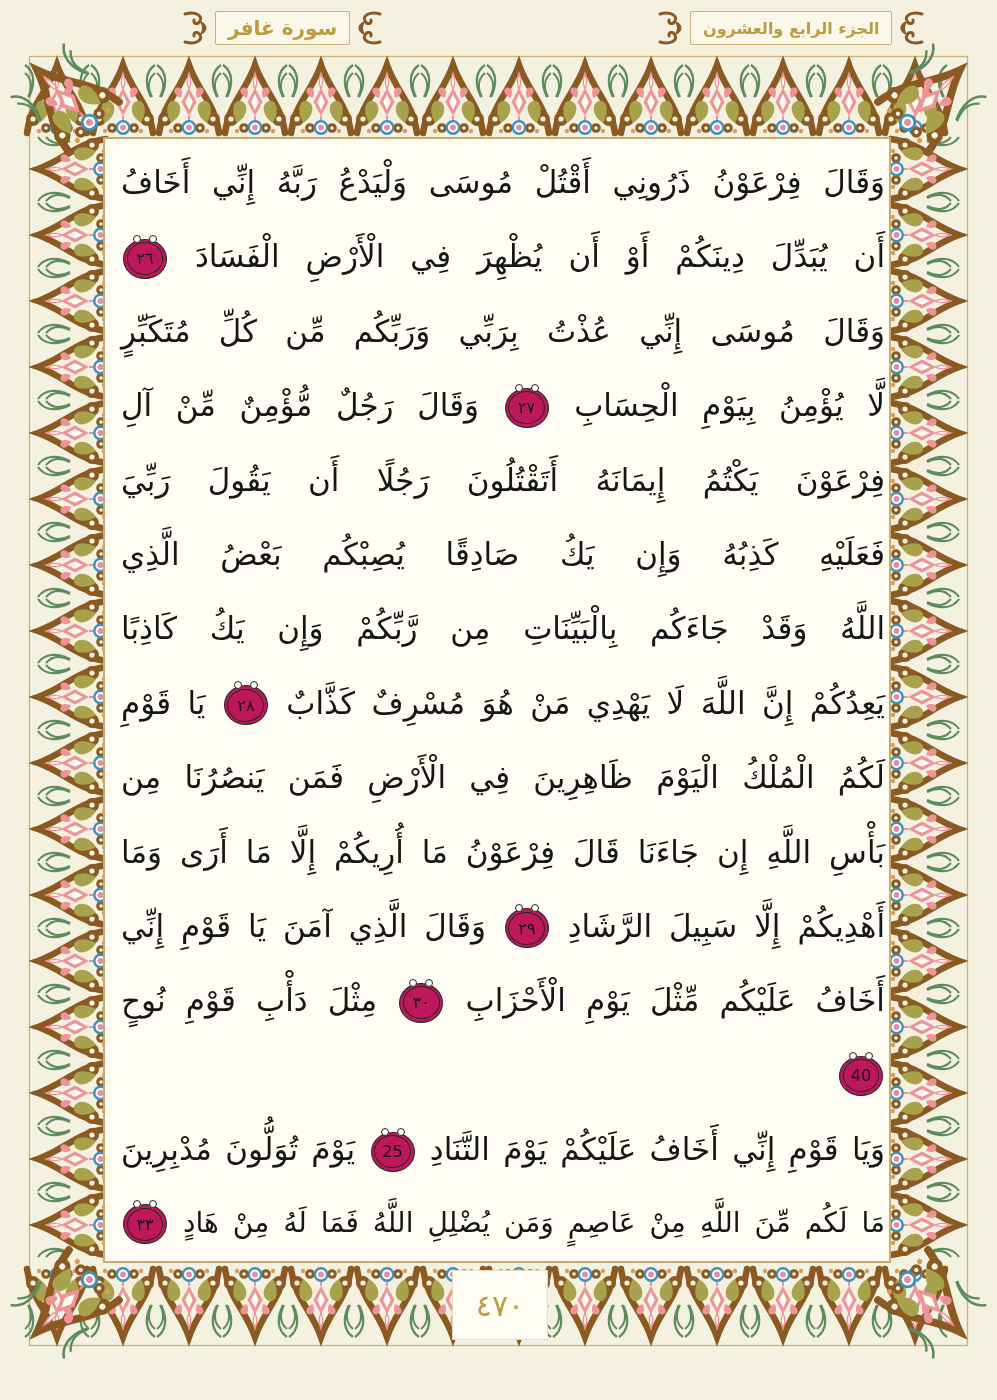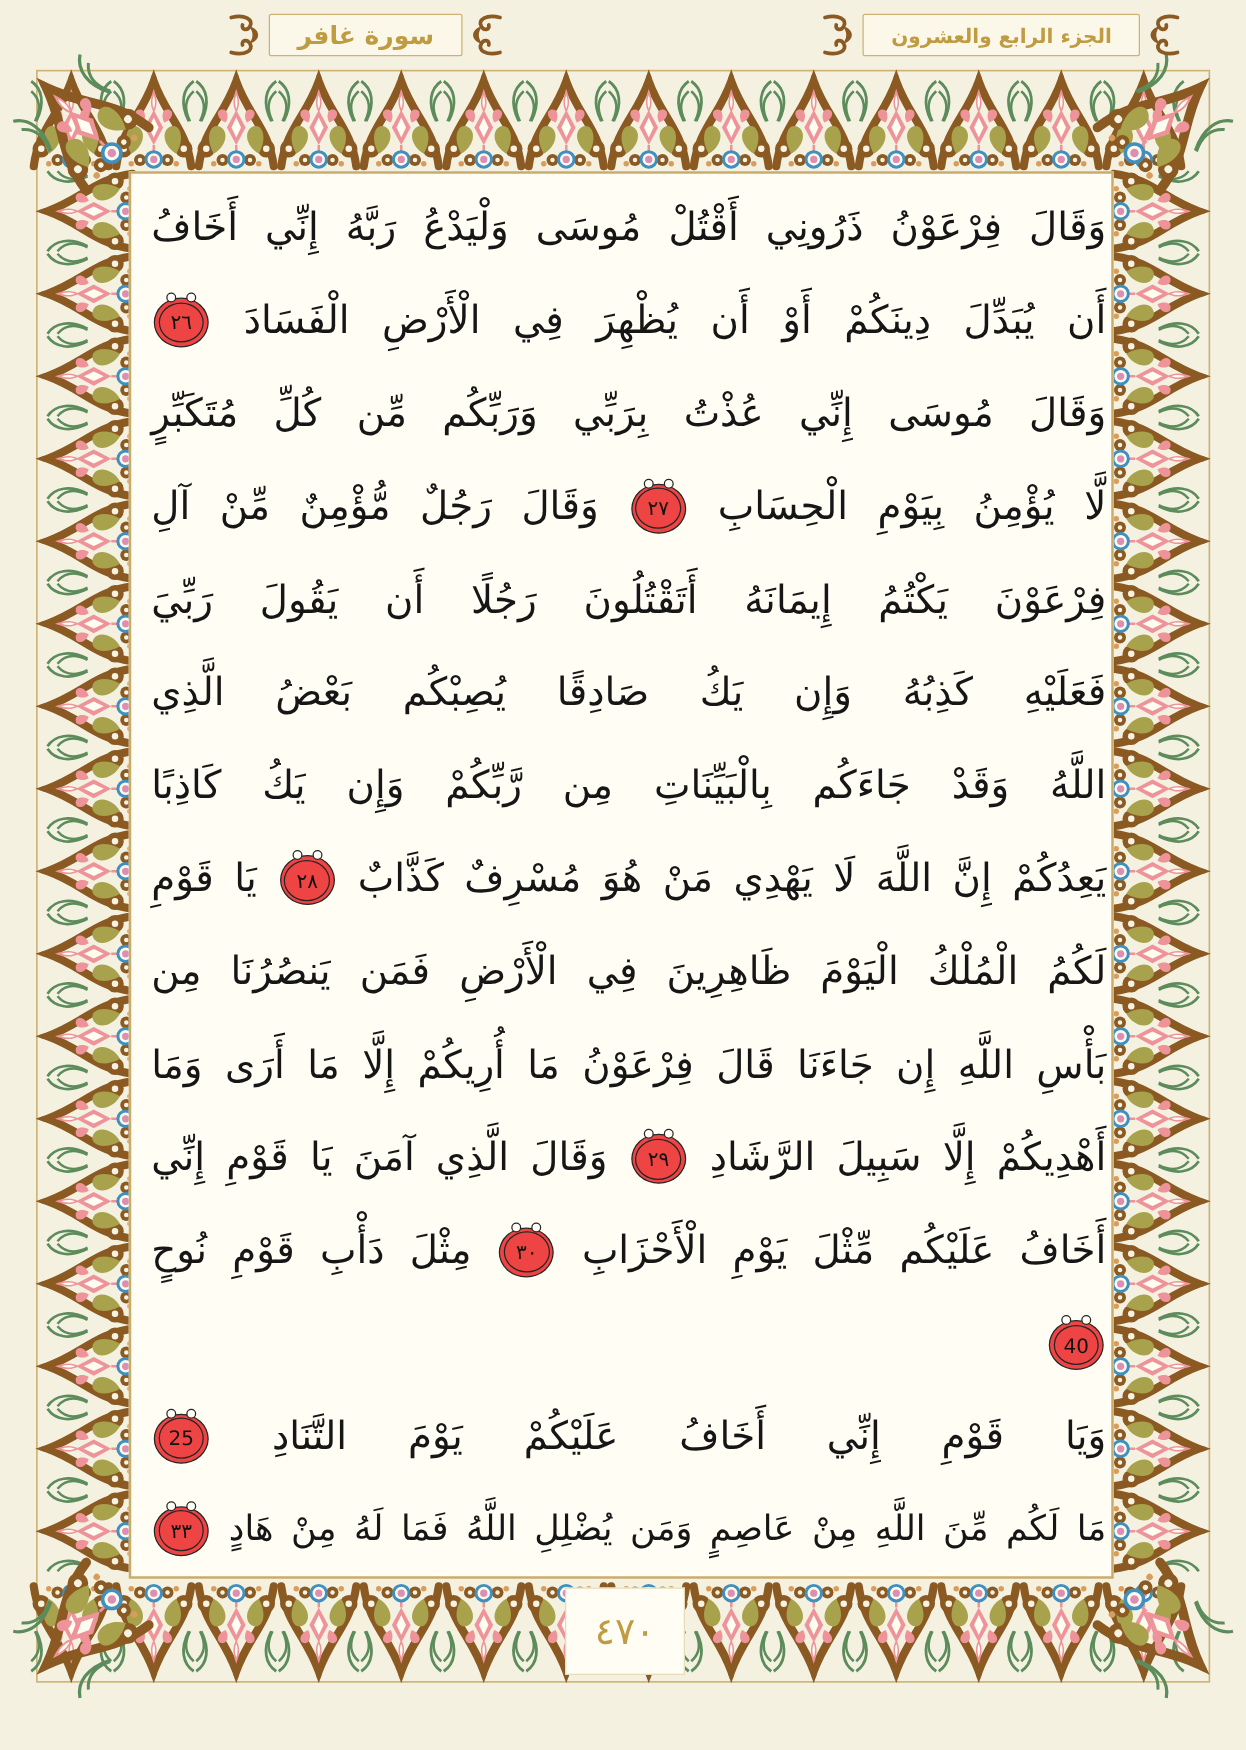--- a/index.html
+++ b/index.html
@@ -10,40 +10,40 @@
   }
   
   #border-svg{position:absolute;left:0;top:0;z-index:0;}
   
   .hdr{position:absolute;top:9px;display:flex;align-items:center;gap:4px;z-index:3;}
   #hdr-surah{left:183px;}
   #hdr-juz{left:658px;}
   .cartouche{
     border:1.5px solid #cdb273;background:#fbf8ea;color:#bf9b42;
     border-radius:2px;display:flex;align-items:center;justify-content:center;
-    height:32px;padding:0 22px;font-weight:bold;white-space:nowrap;
+    height:32px;padding:0 12px;font-weight:bold;white-space:nowrap;
   }
   #hdr-surah .cartouche{font-size:20px;min-width:100px;}
   #hdr-juz .cartouche{font-size:16px;min-width:150px;}
   .bracket{flex:0 0 auto;display:block;}
   
   #panel{
     position:absolute;left:103px;top:137px;width:788px;height:1126px;
     background:#fffdf4;border:2px solid #c9ac6c;box-sizing:border-box;
     z-index:1;padding:6px 4px 0 16px;
   }
   .qline{
     direction:rtl;height:74.4px;line-height:74.4px;font-size:31px;color:#161616;
     text-align:justify;text-align-last:justify;white-space:nowrap;
   }
   .qline.dense{font-size:28px;}
   
   .ayah{
     display:inline-block;position:relative;width:42px;height:38px;
-    border:1.8px solid #262626;border-radius:50%;background:#ef4444;
+    border:1.8px solid #262626;border-radius:50%;background:#be185d;
     vertical-align:middle;margin:0 2px;line-height:normal;
   }
   .ayah::before,.ayah::after{
     content:"";position:absolute;top:-5px;width:6px;height:6px;border:1.4px solid #262626;
     border-radius:50%;background:#fffdf6;
   }
   .ayah::before{left:9px;}
   .ayah::after{right:9px;}
   .ayah-in{
     position:absolute;inset:2.6px;border:1.2px solid #262626;border-radius:50%;
@@ -208,18 +208,18 @@
       <div class="qline"><span>لَّا يُؤْمِنُ بِيَوْمِ الْحِسَابِ</span> <span class="ayah"><span class="ayah-in">٢٧</span></span> <span>وَقَالَ رَجُلٌ مُّؤْمِنٌ مِّنْ آلِ</span></div>
       <div class="qline"><span>فِرْعَوْنَ يَكْتُمُ إِيمَانَهُ أَتَقْتُلُونَ رَجُلًا أَن يَقُولَ رَبِّيَ</span></div>
       <div class="qline"><span>فَعَلَيْهِ كَذِبُهُ وَإِن يَكُ صَادِقًا يُصِبْكُم بَعْضُ الَّذِي</span></div>
       <div class="qline"><span>اللَّهُ وَقَدْ جَاءَكُم بِالْبَيِّنَاتِ مِن رَّبِّكُمْ وَإِن يَكُ كَاذِبًا</span></div>
       <div class="qline"><span>يَعِدُكُمْ إِنَّ اللَّهَ لَا يَهْدِي مَنْ هُوَ مُسْرِفٌ كَذَّابٌ</span> <span class="ayah"><span class="ayah-in">٢٨</span></span> <span>يَا قَوْمِ</span></div>
       <div class="qline"><span>لَكُمُ الْمُلْكُ الْيَوْمَ ظَاهِرِينَ فِي الْأَرْضِ فَمَن يَنصُرُنَا مِن</span></div>
       <div class="qline"><span>بَأْسِ اللَّهِ إِن جَاءَنَا قَالَ فِرْعَوْنُ مَا أُرِيكُمْ إِلَّا مَا أَرَى وَمَا</span></div>
       <div class="qline"><span>أَهْدِيكُمْ إِلَّا سَبِيلَ الرَّشَادِ</span> <span class="ayah"><span class="ayah-in">٢٩</span></span> <span>وَقَالَ الَّذِي آمَنَ يَا قَوْمِ إِنِّي</span></div>
       <div class="qline"><span>أَخَافُ عَلَيْكُم مِّثْلَ يَوْمِ الْأَحْزَابِ</span> <span class="ayah"><span class="ayah-in">٣٠</span></span> <span>مِثْلَ دَأْبِ قَوْمِ نُوحٍ</span></div>
       <div class="qline dense"> <span class="ayah"><span class="ayah-in">40</span></span></div>
-      <div class="qline"><span>وَيَا قَوْمِ إِنِّي أَخَافُ عَلَيْكُمْ يَوْمَ التَّنَادِ</span> <span class="ayah"><span class="ayah-in">25</span></span> </div>
+      <div class="qline"><span>وَيَا قَوْمِ إِنِّي أَخَافُ عَلَيْكُمْ يَوْمَ التَّنَادِ</span> <span class="ayah"><span class="ayah-in">25</span></span> <span>يَوْمَ تُوَلُّونَ مُدْبِرِينَ</span></div>
       <div class="qline dense"><span>مَا لَكُم مِّنَ اللَّهِ مِنْ عَاصِمٍ وَمَن يُضْلِلِ اللَّهُ فَمَا لَهُ مِنْ هَادٍ</span> <span class="ayah"><span class="ayah-in">٣٣</span></span></div>
     </div>
 </div>
 
 <div id="pagenum">٤٧٠</div>
 
 </body></html>

